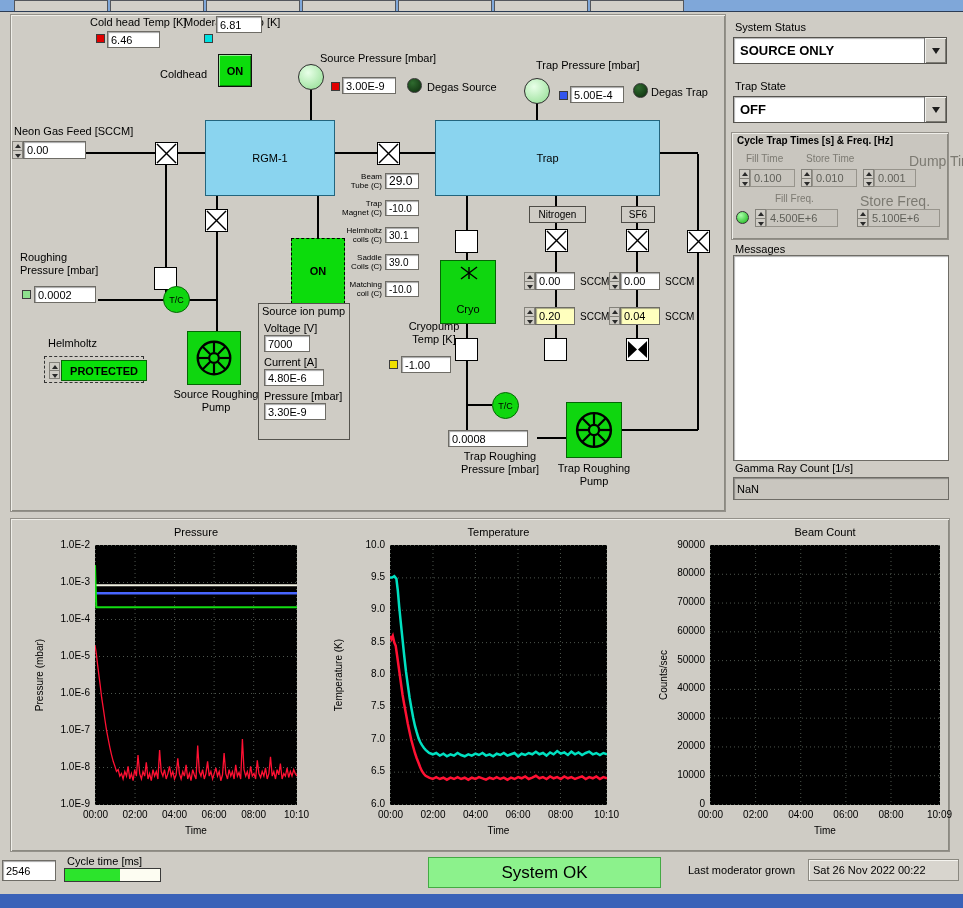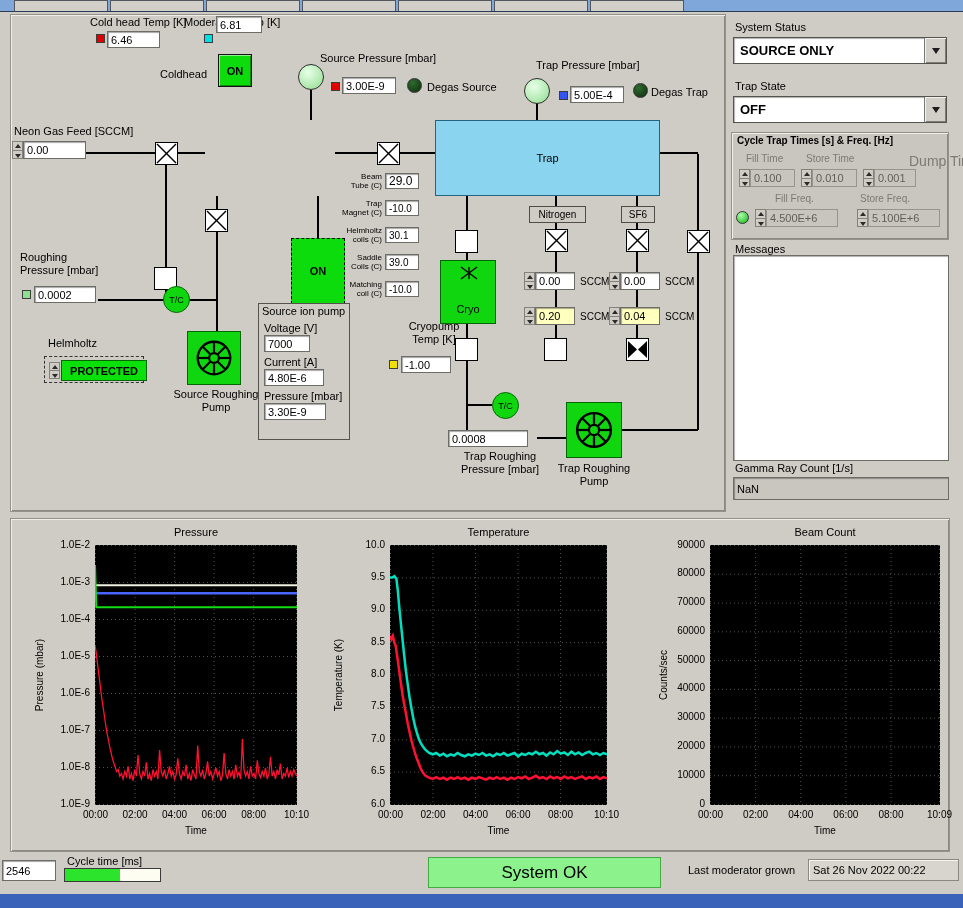--- a/index.html
+++ b/index.html
@@ -119,20 +119,21 @@
   <div class="spin" style="left:12px;top:141px;height:18px">
       <span class="up">
         <i></i>
       </span>
       <span class="dn">
         <i></i>
       </span>
     </div>
   <div class="field" style="left:23px;top:141px;width:63px;height:18px">0.00</div>
 
+  <div class="bluebox" style="left:205px;top:120px;width:130px;height:76px">RGM-1</div>
   <div class="bluebox" style="left:435px;top:120px;width:225px;height:76px">Trap</div>
 
   <div class="vx" style="left:155px;top:142px">
       <svg width="21" height="21" style="display:block">
         <line x1="1" y1="1" x2="20" y2="20" stroke="#000" stroke-width="1.5"></line>
         <line x1="20" y1="1" x2="1" y2="20" stroke="#000" stroke-width="1.5"></line>
       </svg>
     </div>
   <div class="vx" style="left:377px;top:142px">
       <svg width="21" height="21" style="display:block">
@@ -366,21 +367,21 @@
   <div class="spin" style="left:863px;top:169px;height:18px">
       <span class="up">
         <i></i>
       </span>
       <span class="dn">
         <i></i>
       </span>
     </div>
   <div class="field dis" style="left:874px;top:169px;width:42px;height:18px">0.001</div>
   <div class="lbl" style="left:775px;top:193px;font-size:10px;color:#7c7a72">Fill Freq.</div>
-  <div class="lbl" style="left:860px;top:193px;font-size:10px;color:#7c7a72">Store Freq.</div>
+  <div class="lbl" style="left:860px;top:193px;font-size:14px;color:#7c7a72">Store Freq.</div>
   <div class="led on" style="left:736px;top:211px;width:13px;height:13px"></div>
   <div class="spin" style="left:755px;top:209px;height:18px">
       <span class="up">
         <i></i>
       </span>
       <span class="dn">
         <i></i>
       </span>
     </div>
   <div class="field dis" style="left:766px;top:209px;width:72px;height:18px">4.500E+6</div>

